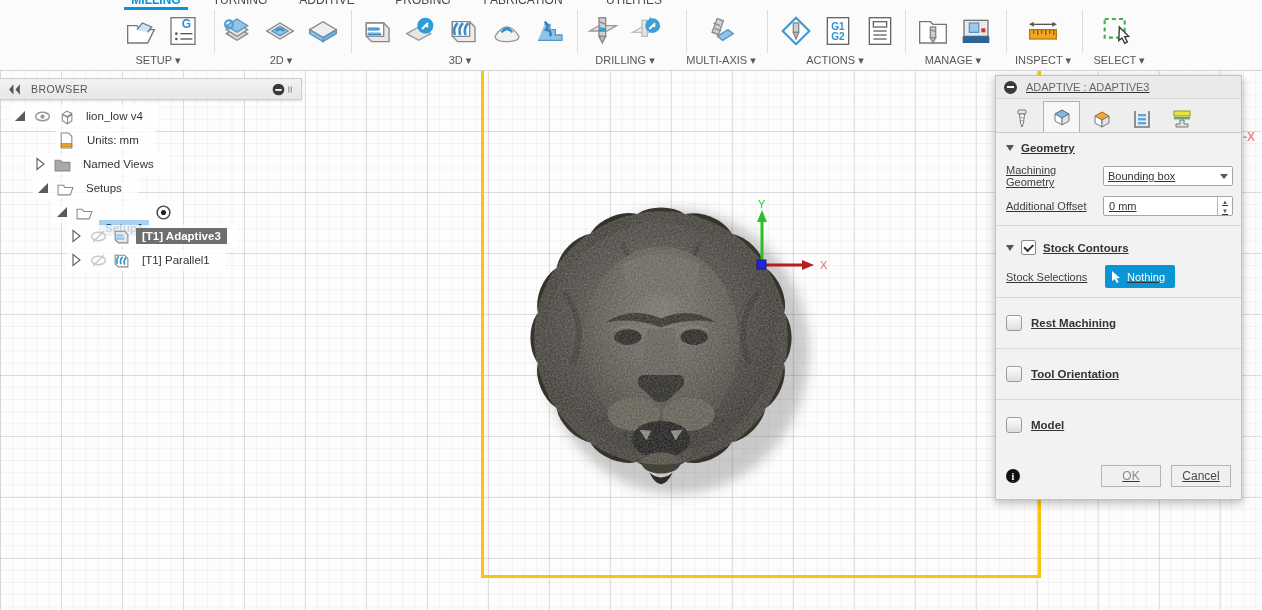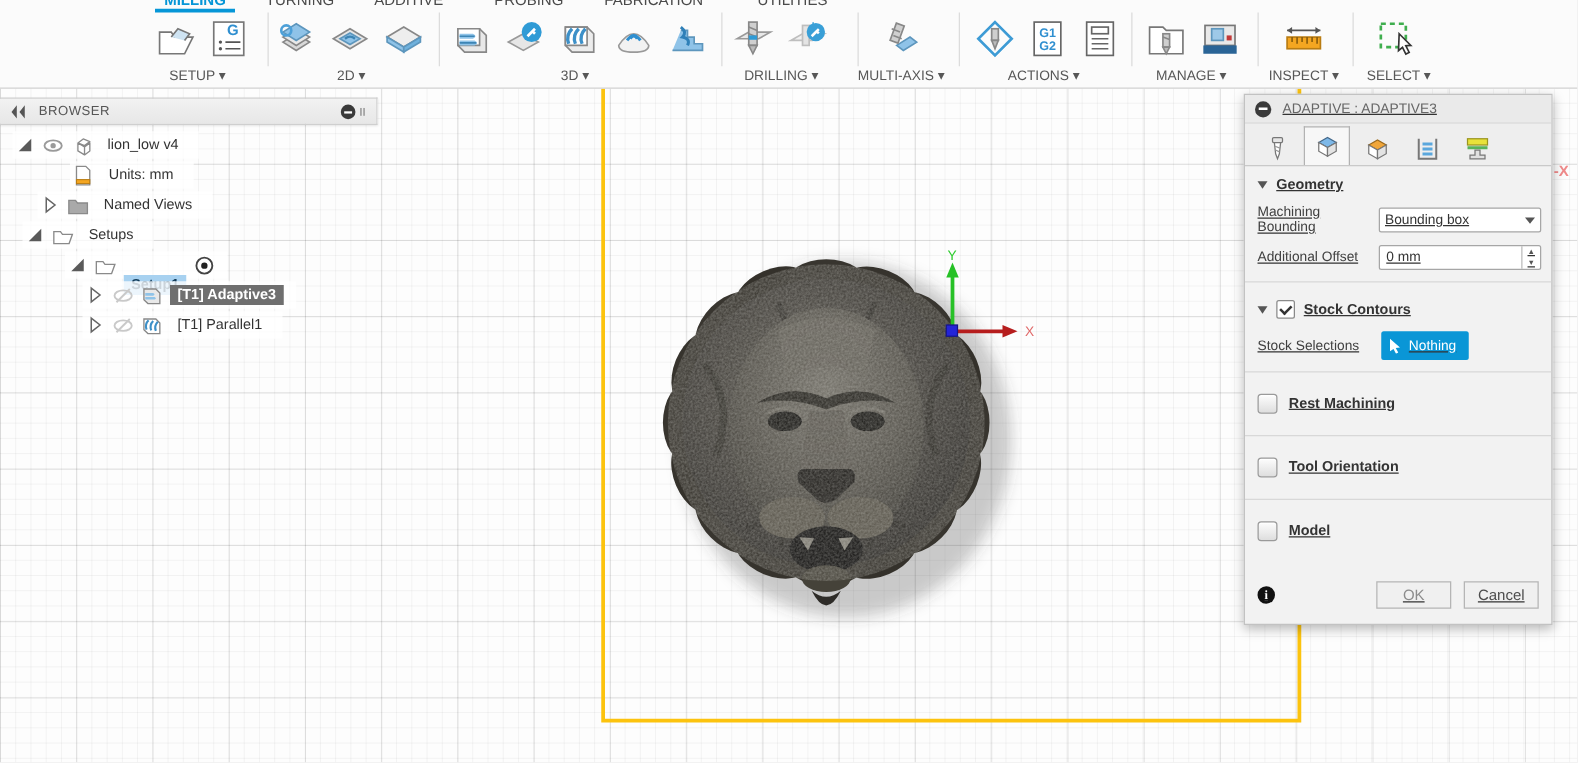--- a/index.html
+++ b/index.html
@@ -431,21 +431,21 @@
           <span class="bgap"></span>
           <svg class="ticon" viewBox="0 0 16 16">
               <path d="M1 4h5l1.5 2H15v8H1z" fill="#a9a9a9" stroke="#8a8a8a"></path>
             </svg>
           <span class="bgap"></span>
           <span class="blabel">Named Views</span>
         </span>
       </div>
 
 
-      <div class="brow" style="padding-left:18px">
+      <div class="brow" style="padding-left:33px">
         <span class="bchip">
           <svg class="tri" viewBox="0 0 16 16">
               <polygon points="3,13 13,3 13,13" fill="#5a5a5a"></polygon>
             </svg>
           <span class="bgap"></span>
           <svg class="ticon" viewBox="0 0 16 16">
               <path d="M1 5h5l1.5 2H15l-2.5 7H1z" fill="#fff" stroke="#8a8a8a"></path>
             </svg>
           <span class="bgap"></span>
           <span class="blabel">Setups</span>
@@ -559,21 +559,21 @@
             <path d="M9 12h4v4h4v3H5v-3h4z" fill="#e0e0e0" stroke="#777"></path>
           </svg>
       </div>
     </div>
 
     <div class="dsechead">
       <span class="dcaret"></span>
       <span>Geometry</span>
     </div>
     <div class="drow">
-      <span class="dlabel">Machining Bounding</span>
+      <span class="dlabel">Machining Geometry</span>
       <span class="dselect">
         <span class="dseltext">Bounding box</span>
         <span class="selcaret"></span>
       </span>
     </div>
     <div class="drow">
       <span class="dlabel">Additional Offset</span>
       <span class="dspin">
         <span class="dval">0 mm</span>
         <span class="spincol">

